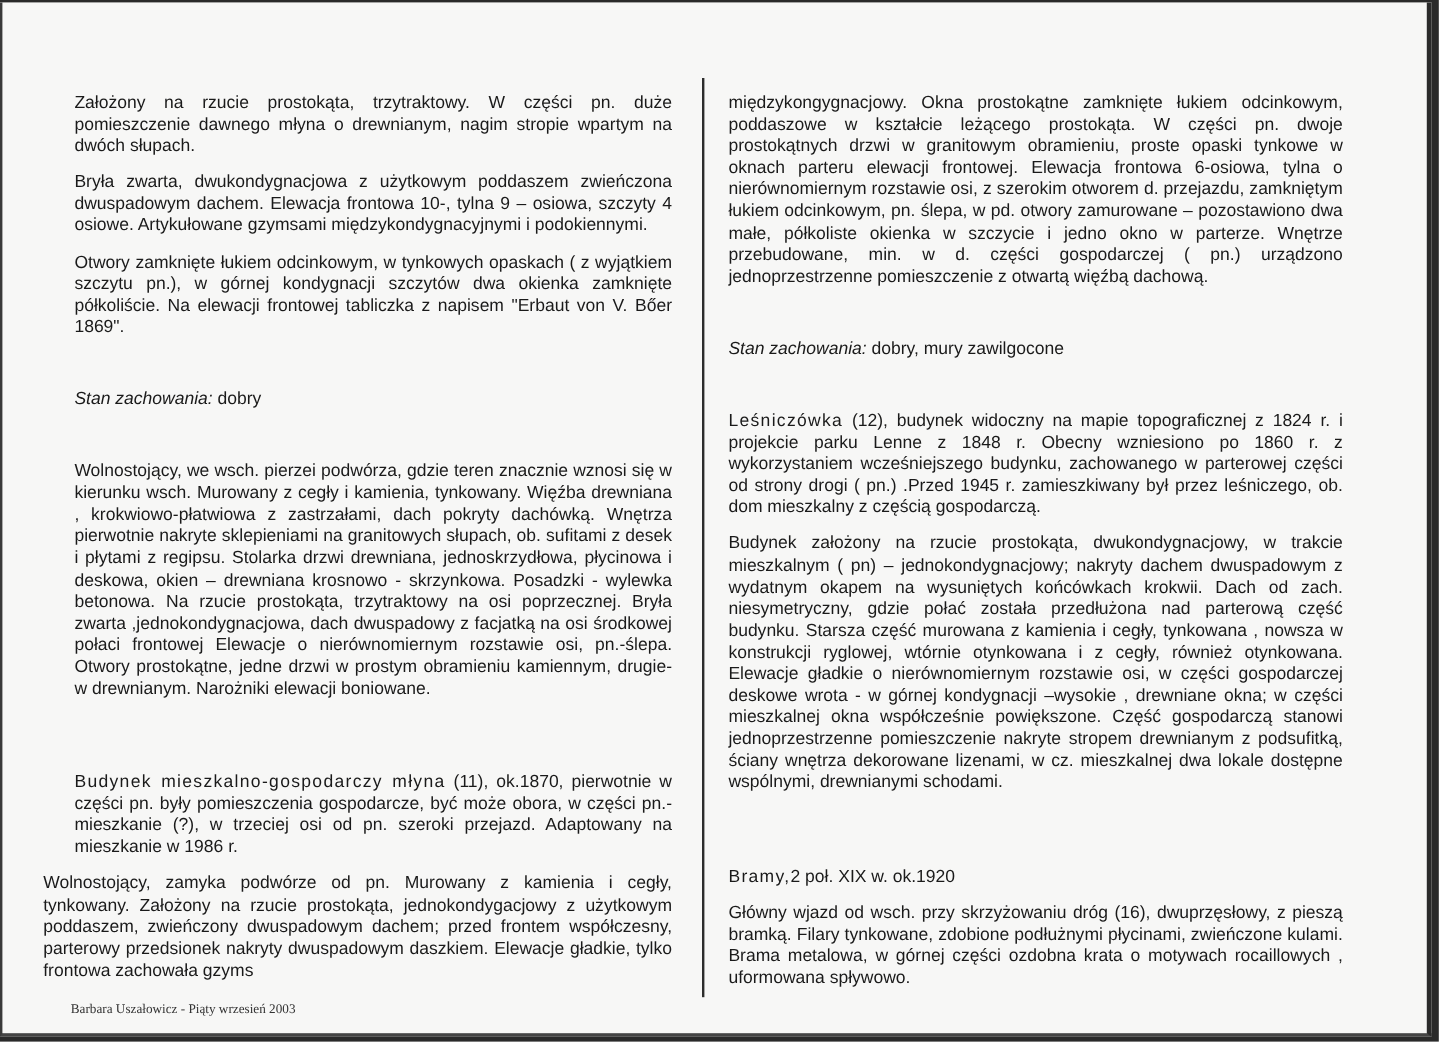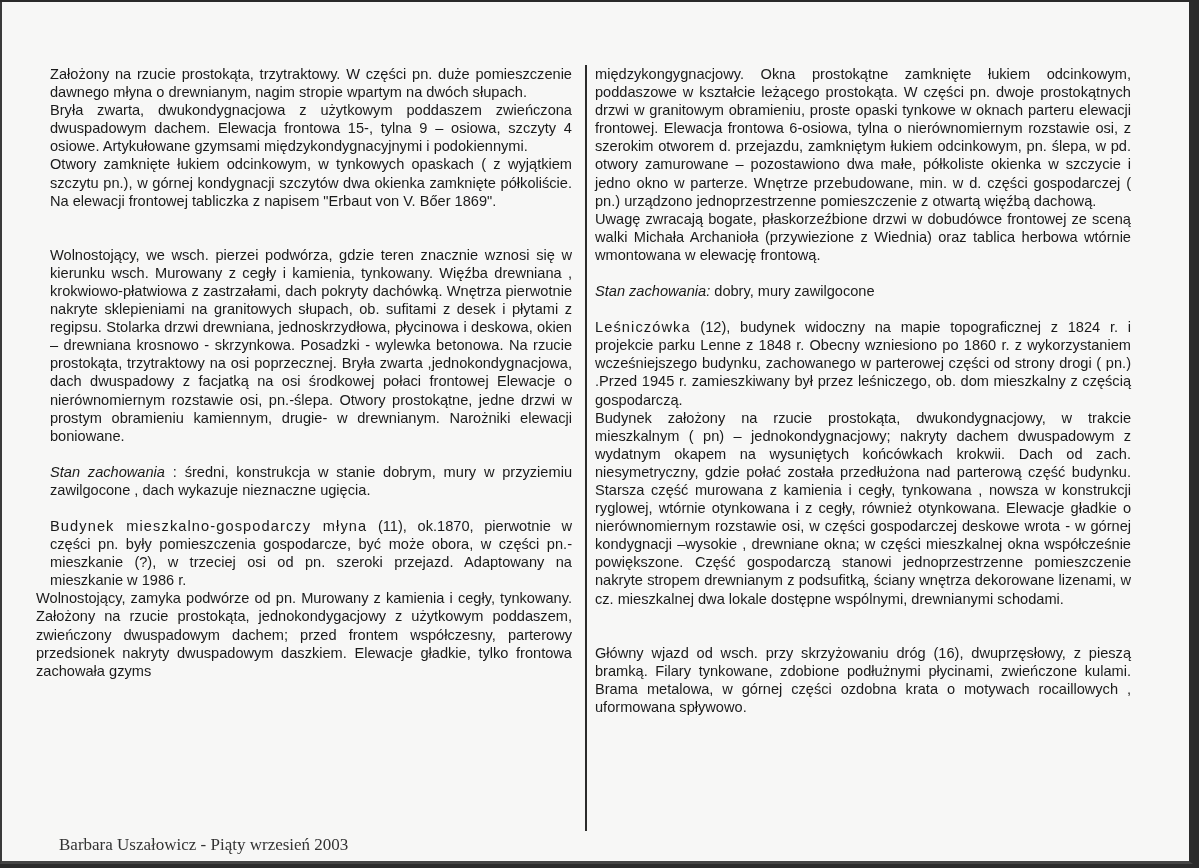--- a/index.html
+++ b/index.html
@@ -21,58 +21,58 @@
     position:absolute; top:63px;
     font-size:14.6px; line-height:18.1px; color:#1a1a1a;
     text-align:justify;
   }
   .col-left { left:48px; width:522px; }
   .col-right { left:593px; width:536px; }
   .divider {
     position:absolute; left:583px; top:63px; width:1.5px; height:766px;
     background:#2c2c2c;
   }
-  p { margin:0; }
+  p { margin:12px; }
   .gap { height:18px; }
   .heading-spaced { letter-spacing:1.1px; }
   .italic { font-style:italic; }
   .indent-left { margin-left:-14px; }
   .footer {
     position:absolute; left:57px; top:833px;
-    font-family:"Liberation Serif", serif; font-size:17px; color:#333;
+    font-family:"Liberation Serif", serif; font-size:11px; color:#333;
   }
 </style>
 </head>
 <body>
 
 <div class="page">
 
   <div class="col col-left">
     <p>Założony na rzucie prostokąta, trzytraktowy. W części pn. duże pomieszczenie dawnego młyna o drewnianym, nagim stropie wpartym na dwóch słupach.</p>
-    <p>Bryła zwarta, dwukondygnacjowa z użytkowym poddaszem zwieńczona dwuspadowym dachem. Elewacja frontowa 15-, tylna 9 – osiowa, szczyty 4 osiowe. Artykułowane  gzymsami międzykondygnacyjnymi i podokiennymi.</p>
+    <p>Bryła zwarta, dwukondygnacjowa z użytkowym poddaszem zwieńczona dwuspadowym dachem. Elewacja frontowa 10-, tylna 9 – osiowa, szczyty 4 osiowe. Artykułowane  gzymsami międzykondygnacyjnymi i podokiennymi.</p>
     <p>Otwory  zamknięte łukiem odcinkowym, w tynkowych opaskach ( z wyjątkiem szczytu pn.), w górnej kondygnacji szczytów  dwa okienka zamknięte półkoliście. Na elewacji frontowej   tabliczka z napisem "Erbaut von V. Bőer 1869".</p>
     <div class="gap"></div>
+    <p><span class="italic">Stan zachowania:</span><span> dobry</span></p>
     <div class="gap"></div>
     <p>Wolnostojący, we  wsch. pierzei podwórza, gdzie teren  znacznie wznosi się w kierunku  wsch. Murowany z  cegły  i kamienia, tynkowany. Więźba drewniana , krokwiowo-płatwiowa z zastrzałami, dach pokryty dachówką. Wnętrza pierwotnie nakryte sklepieniami  na granitowych słupach, ob. sufitami  z desek  i  płytami z regipsu. Stolarka drzwi drewniana, jednoskrzydłowa, płycinowa i deskowa, okien – drewniana krosnowo - skrzynkowa. Posadzki - wylewka betonowa. Na rzucie prostokąta, trzytraktowy  na osi  poprzecznej. Bryła zwarta ,jednokondygnacjowa, dach dwuspadowy z facjatką na osi środkowej połaci frontowej Elewacje o nierównomiernym rozstawie osi, pn.-ślepa. Otwory  prostokątne, jedne drzwi w prostym  obramieniu kamiennym, drugie- w drewnianym. Narożniki elewacji boniowane.</p>
     <div class="gap"></div>
-    <p><span class="italic">Stan zachowania</span><span> : średni, konstrukcja w stanie dobrym, mury w przyziemiu zawilgocone , dach wykazuje nieznaczne ugięcia.</span></p>
     <div class="gap"></div>
     <p><span class="heading-spaced">Budynek mieszkalno-gospodarczy młyna</span><span> (11), ok.1870, pierwotnie w części pn. były pomieszczenia gospodarcze, być może obora, w części pn.-mieszkanie (?), w trzeciej  osi od pn. szeroki przejazd.  Adaptowany na mieszkanie   w 1986 r.</span></p>
     <p class="indent-left">Wolnostojący, zamyka podwórze od pn. Murowany z kamienia i cegły, tynkowany. Założony na rzucie prostokąta, jednokondygacjowy z użytkowym poddaszem, zwieńczony  dwuspadowym dachem; przed frontem współczesny, parterowy przedsionek nakryty dwuspadowym daszkiem. Elewacje gładkie, tylko  frontowa zachowała   gzyms</p>
   </div>
 
   <div class="divider"></div>
 
   <div class="col col-right">
     <p>międzykongygnacjowy. Okna prostokątne  zamknięte łukiem odcinkowym, poddaszowe w kształcie leżącego prostokąta. W części pn. dwoje prostokątnych drzwi w granitowym obramieniu, proste  opaski tynkowe w oknach parteru elewacji frontowej. Elewacja  frontowa  6-osiowa, tylna o nierównomiernym rozstawie osi, z  szerokim otworem d. przejazdu, zamkniętym łukiem odcinkowym, pn. ślepa, w pd. otwory zamurowane – pozostawiono dwa małe, półkoliste okienka w szczycie i jedno okno w parterze. Wnętrze przebudowane, min. w d. części gospodarczej ( pn.) urządzono jednoprzestrzenne pomieszczenie z otwartą więźbą dachową.</p>
-    <p>Uwagę zwracają  bogate, płaskorzeźbione drzwi w dobudówce frontowej ze sceną walki Michała Archanioła (przywiezione z Wiednia) oraz  tablica herbowa  wtórnie wmontowana w elewację frontową.</p>
     <div class="gap"></div>
     <p><span class="italic">Stan zachowania:</span><span> dobry, mury zawilgocone</span></p>
     <div class="gap"></div>
     <p><span class="heading-spaced">Leśniczówka</span><span>  (12), budynek widoczny na  mapie topograficznej z 1824 r. i projekcie parku Lenne z 1848 r. Obecny wzniesiono po  1860 r.  z wykorzystaniem wcześniejszego budynku, zachowanego w parterowej części od strony  drogi  ( pn.) .Przed 1945 r. zamieszkiwany był przez leśniczego, ob. dom mieszkalny z częścią gospodarczą.</span></p>
     <p>Budynek założony na rzucie prostokąta, dwukondygnacjowy, w trakcie mieszkalnym  ( pn) – jednokondygnacjowy; nakryty dachem dwuspadowym z wydatnym okapem na wysuniętych końcówkach  krokwii. Dach  od  zach. niesymetryczny, gdzie połać została przedłużona nad  parterową część budynku. Starsza część murowana z kamienia i cegły, tynkowana , nowsza w konstrukcji ryglowej, wtórnie otynkowana i  z cegły, również otynkowana. Elewacje gładkie o nierównomiernym rozstawie osi, w części gospodarczej deskowe wrota  - w górnej kondygnacji –wysokie , drewniane okna; w części mieszkalnej okna  współcześnie powiększone. Część gospodarczą stanowi jednoprzestrzenne  pomieszczenie nakryte stropem drewnianym z podsufitką, ściany wnętrza dekorowane lizenami, w cz. mieszkalnej dwa lokale  dostępne wspólnymi, drewnianymi  schodami.</p>
     <div class="gap"></div>
     <div class="gap"></div>
+    <p><span class="heading-spaced">Bramy,</span><span>2 poł. XIX w. ok.1920</span></p>
     <p>Główny wjazd  od wsch. przy skrzyżowaniu dróg  (16), dwuprzęsłowy, z pieszą bramką. Filary tynkowane, zdobione podłużnymi płycinami, zwieńczone kulami. Brama metalowa, w górnej części  ozdobna krata o motywach rocaillowych , uformowana  spływowo.</p>
   </div>
 
   <div class="footer">Barbara  Uszałowicz - Piąty wrzesień 2003</div>
 </div>
 
 </body></html>

